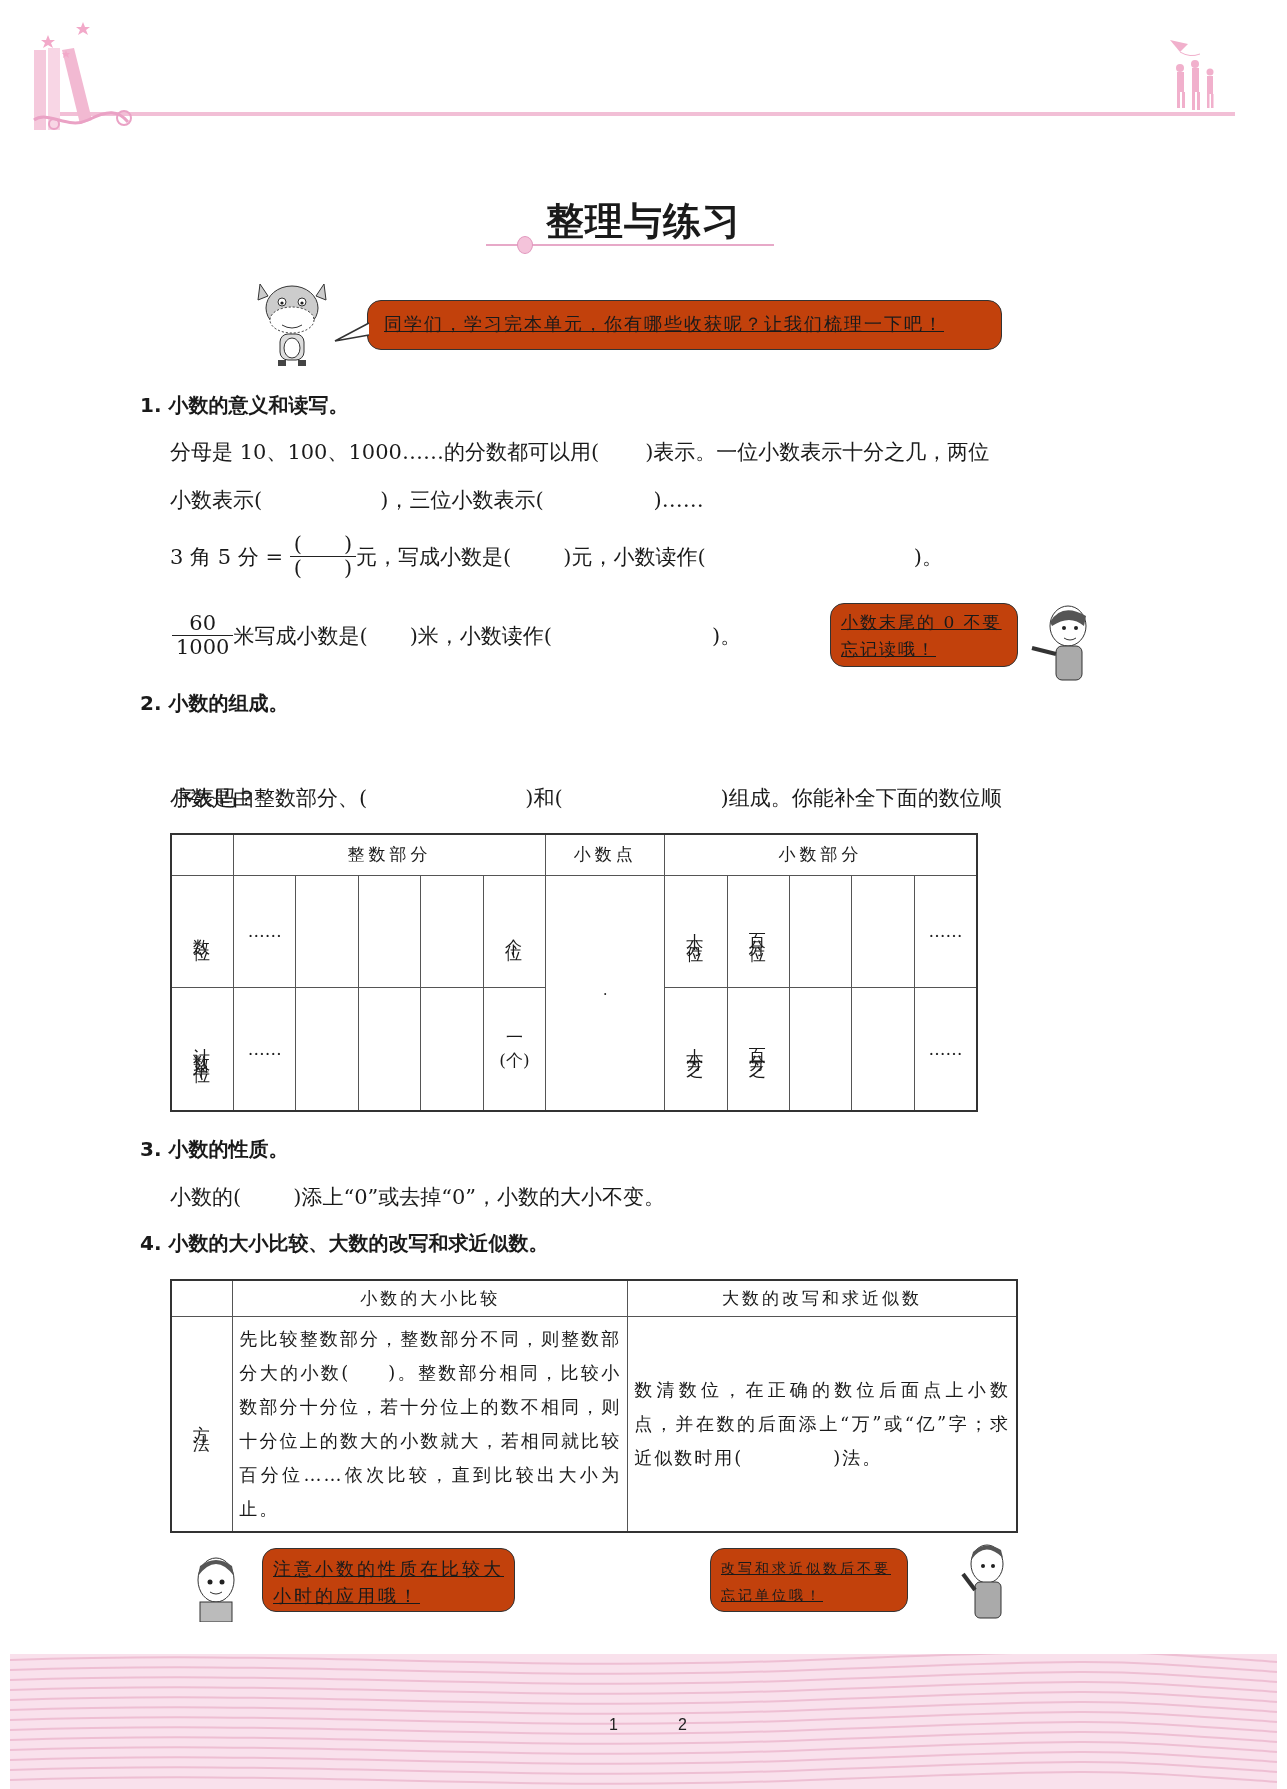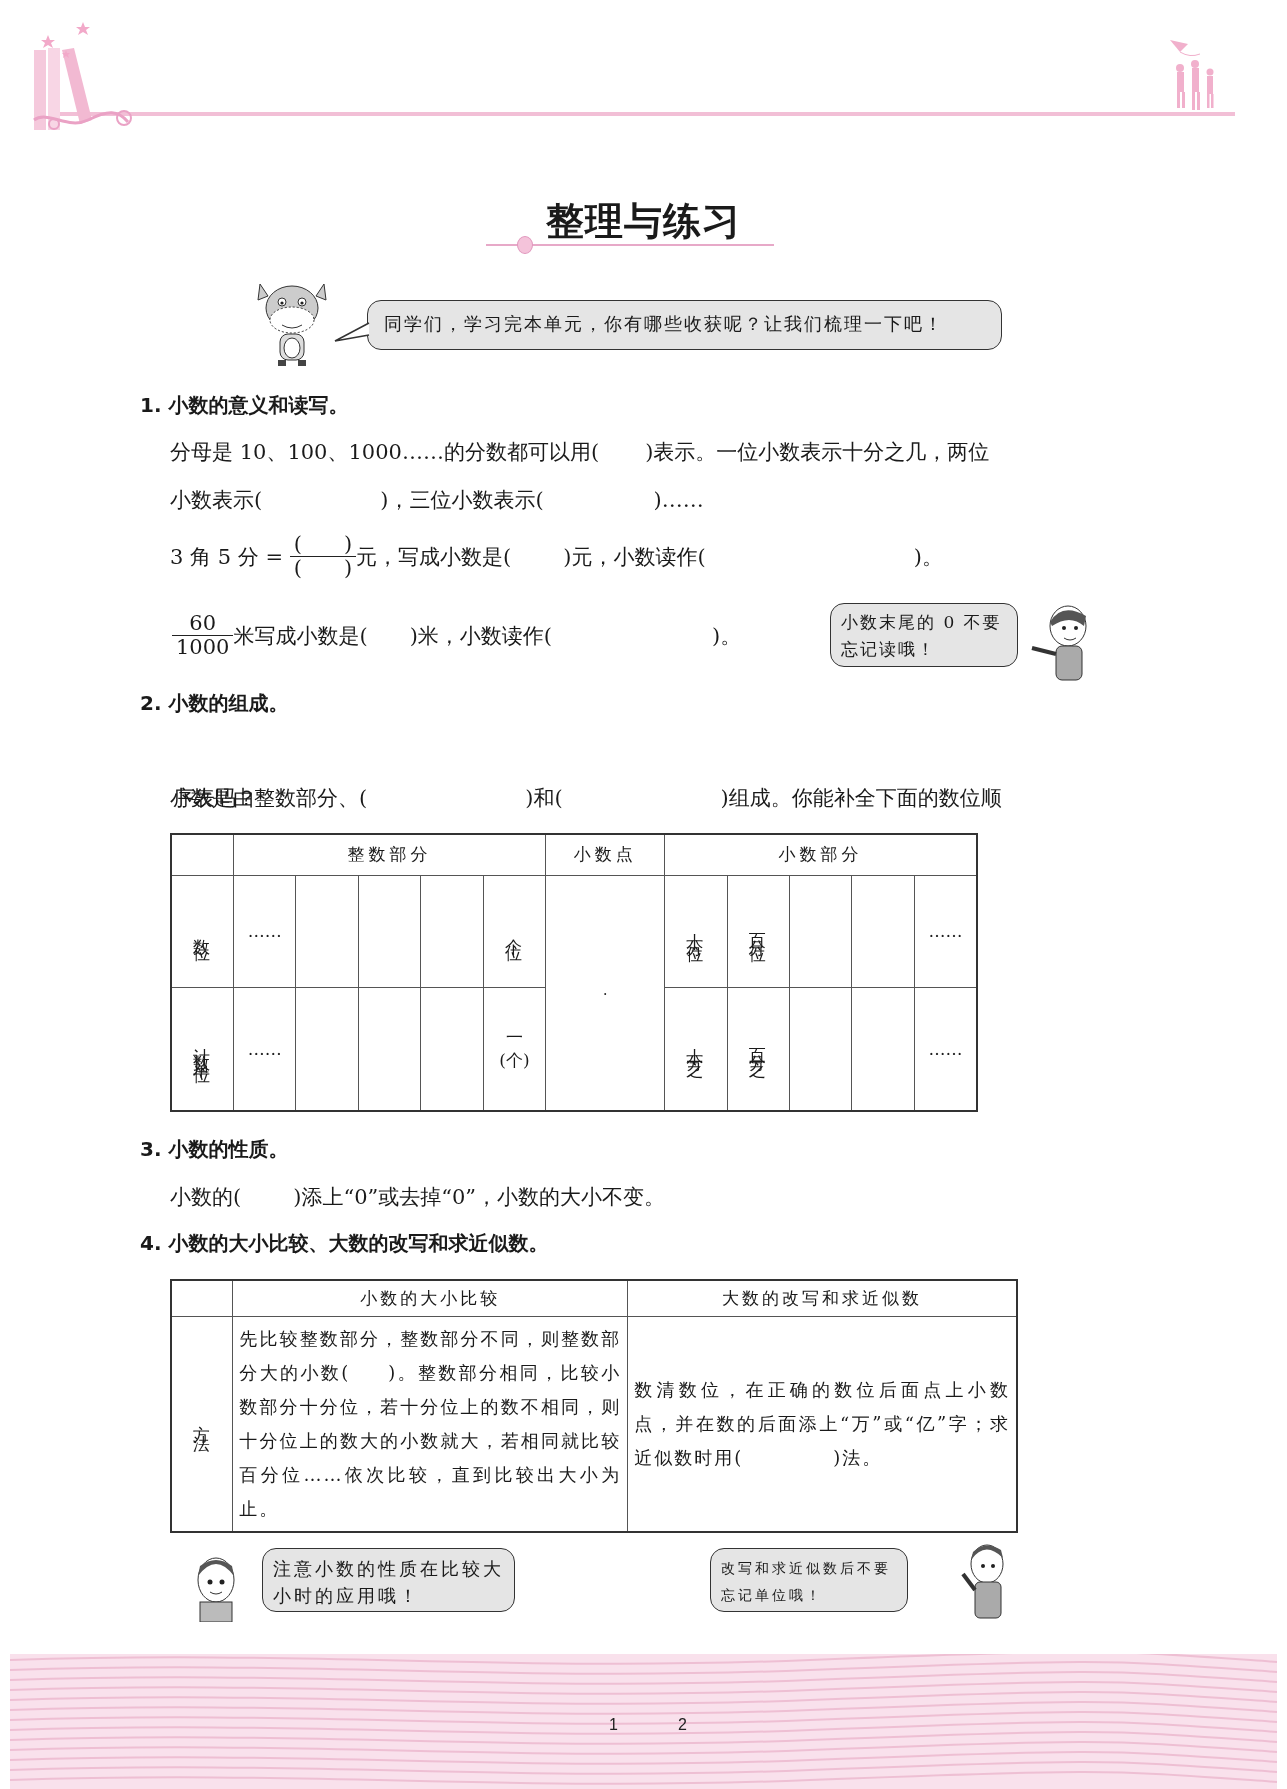--- a/index.html
+++ b/index.html
@@ -10,21 +10,21 @@
   .hdr-line { position: absolute; left: 55px; top: 112px; width: 1180px; height: 4px; background: #f2bfd6; }
   .hdr-left { position: absolute; left: 28px; top: 20px; width: 130px; height: 120px; }
   .hdr-right { position: absolute; left: 1160px; top: 38px; width: 80px; height: 80px; }
 
   .title { position: absolute; left: 0; width: 1287px; top: 196px; text-align: center; font-size: 38px; font-weight: bold; letter-spacing: 1px; font-family: "DejaVu Sans", sans-serif; }
   .title-rule { position: absolute; left: 486px; top: 244px; width: 288px; height: 2px; background: #e7a9c8; }
   .title-dot { position: absolute; left: 517px; top: 236px; width: 16px; height: 18px; border-radius: 50%; background: #f4c3da; border: 1px solid #e097bd; }
 
   
   .mascot { position: absolute; left: 252px; top: 278px; width: 80px; height: 92px; }
-  .bubble { position: absolute; border: 1.5px solid #333; border-radius: 14px; background: #e5e5e5; font-size: 18px; letter-spacing: 2px; }
+  .bubble { position: absolute; border: 1.5px solid #333; border-radius: 14px; background: #c2410c; font-size: 18px; letter-spacing: 2px; text-decoration: underline; }
   .b1 { left: 367px; top: 300px; width: 635px; height: 50px; padding: 11px 16px; white-space: nowrap; }
   .b1 .tail { position: absolute; left: -35px; top: 20px; }
 
   .sec { position: absolute; font-family: "DejaVu Sans", sans-serif; font-size: 20px; font-weight: bold; }
   .line { position: absolute; font-size: 21px; white-space: nowrap; }
   .gap { display: inline-block; }
 
   .frac { display: inline-block; vertical-align: middle; text-align: center; line-height: 1.1; position: relative; }
   .frac .num, .frac .den { display: block; padding: 0 4px; }
   .frac .bar { display: block; height: 0; border-top: 1.5px solid #222; }

